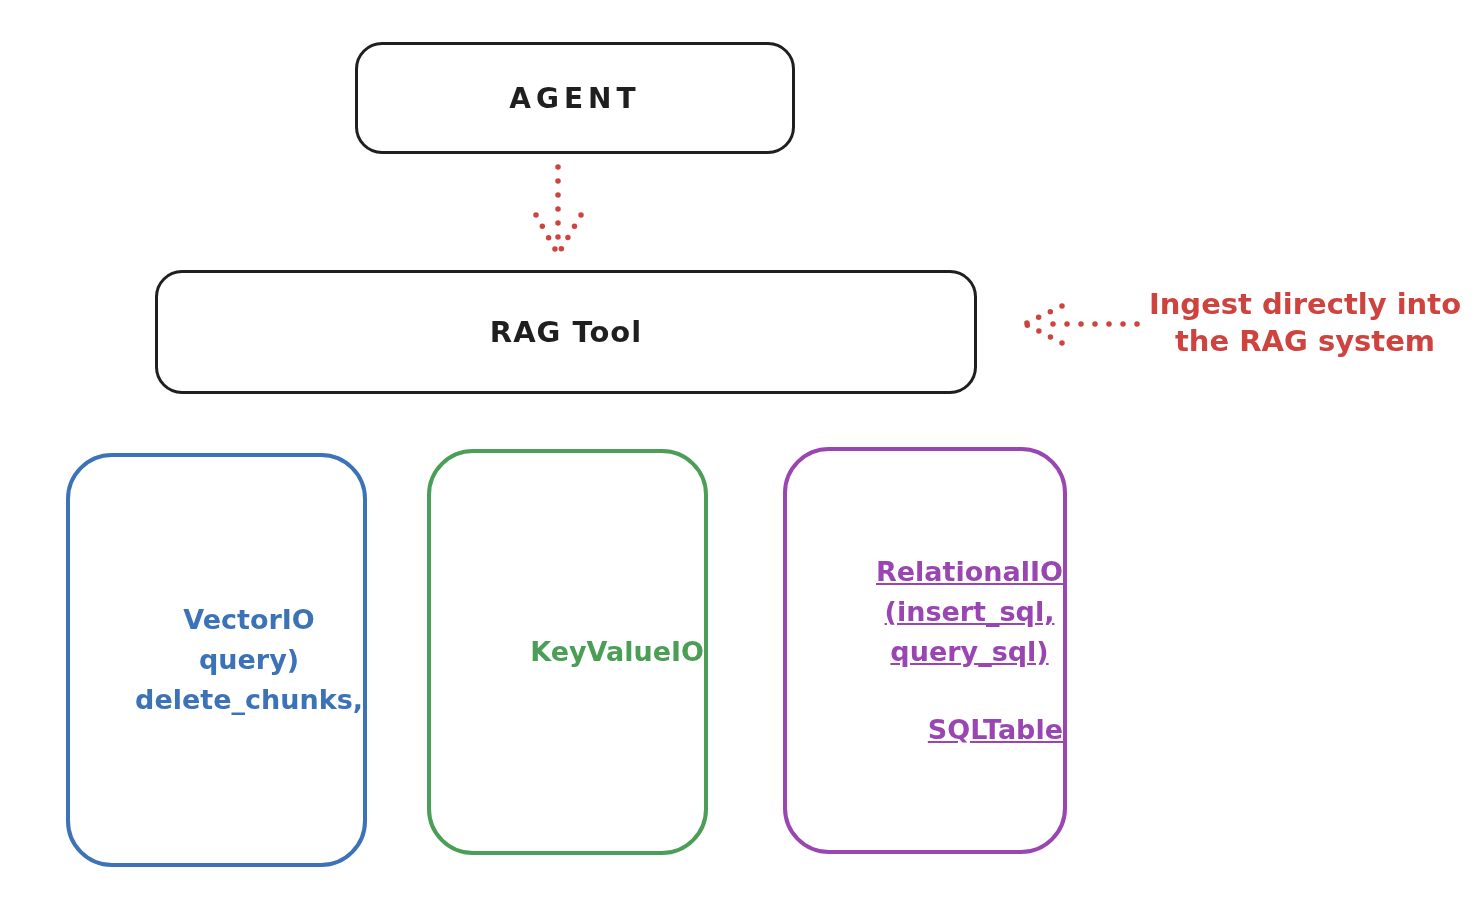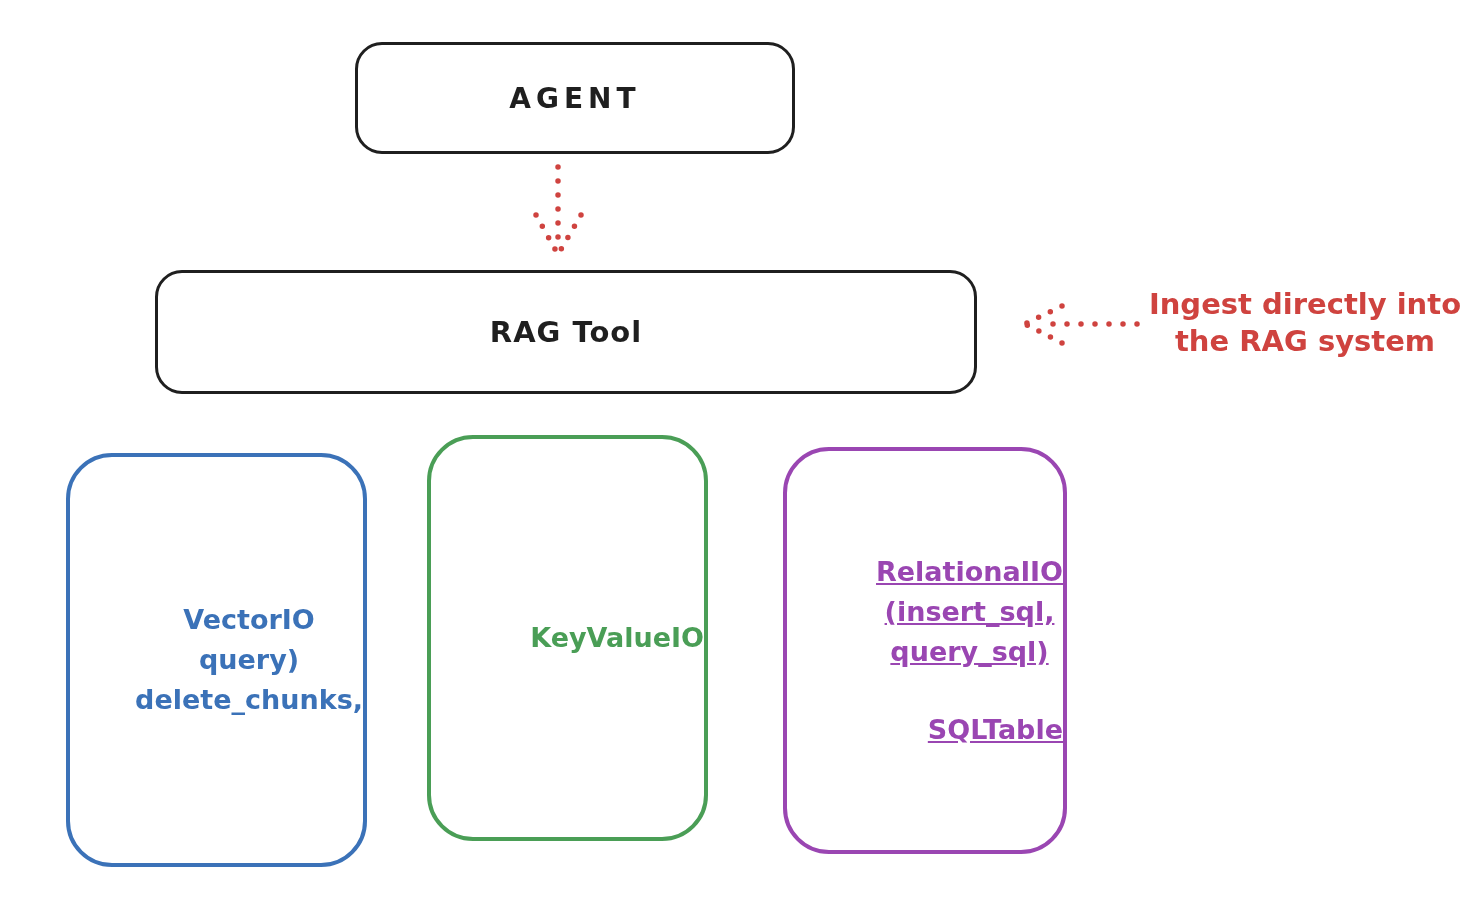--- a/index.html
+++ b/index.html
@@ -39,21 +39,21 @@
     flex-direction: column;
     align-items: flex-end;
     justify-content: center;
     text-align: center;
     font-size: 27px;
     font-weight: 600;
     line-height: 40px;
     background: transparent;
   }
   .io-box.vector     { left: 66px;  top: 453px; width: 301px; height: 414px; border-color: var(--blue);   color: var(--blue); }
-  .io-box.keyvalue   { left: 427px; top: 435px; width: 281px; height: 406px; border-color: var(--green);  color: var(--green); }
+  .io-box.keyvalue   { left: 427px; top: 449px; width: 281px; height: 406px; border-color: var(--green);  color: var(--green); }
   .io-box.relational { left: 783px; top: 447px; width: 284px; height: 407px; border-color: var(--purple); color: var(--purple); text-decoration: underline; }
   .io-index { margin-top: 38px; }
   .annotation {
     position: absolute;
     left: 1135px; top: 286px; width: 340px;
     text-align: center;
     color: var(--red, #cf433f);
     font-size: 29px;
     font-weight: 700;
     line-height: 37px;

